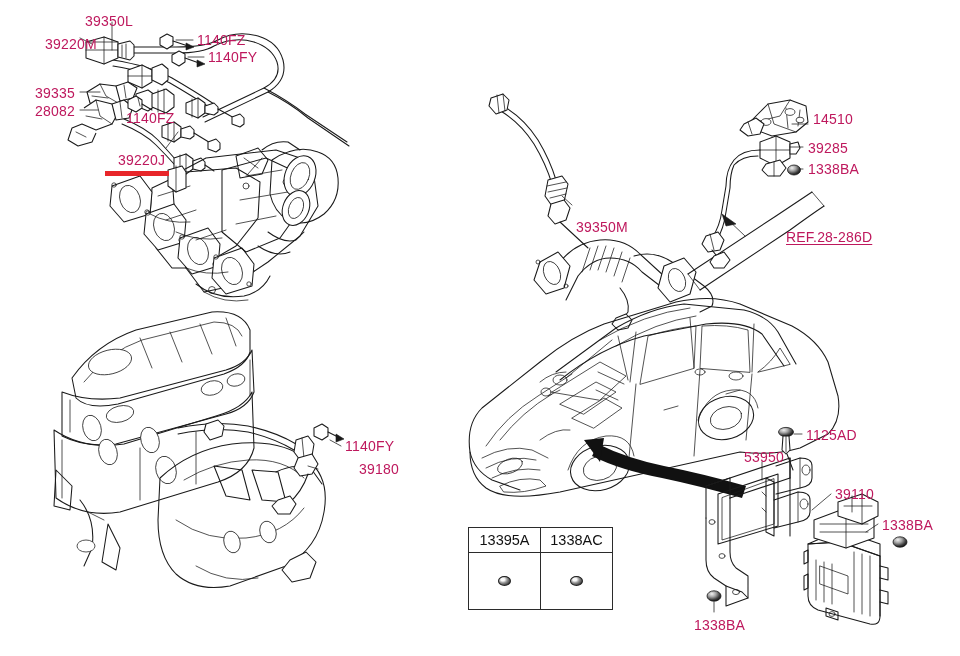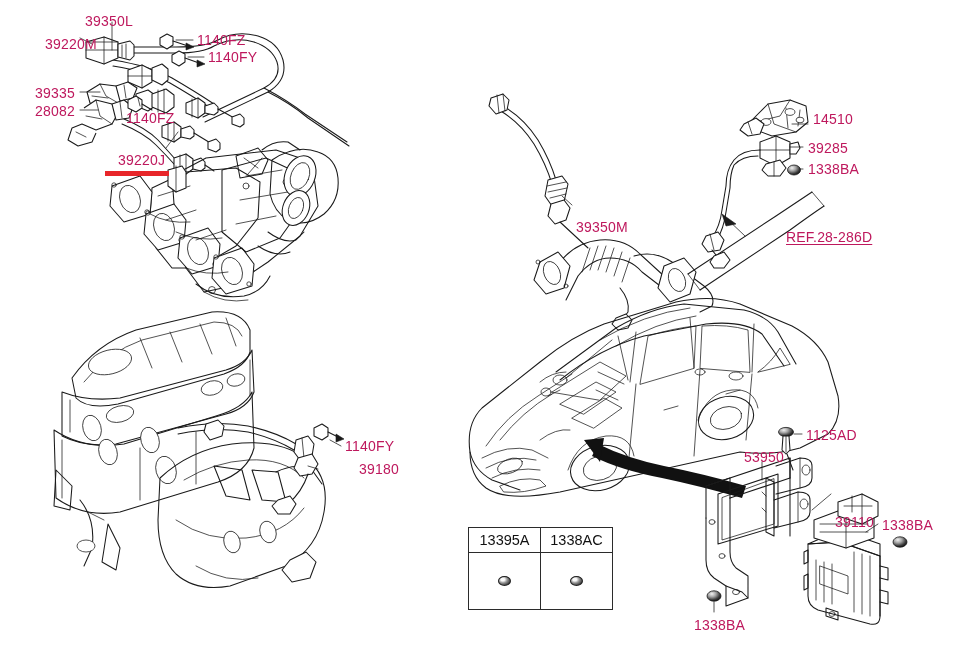--- a/index.html
+++ b/index.html
@@ -500,21 +500,21 @@
     <div class="lbl" style="left: 118px; top: 153px;">39220J</div>
     <div class="lbl" style="left: 813px; top: 112px;">14510</div>
     <div class="lbl" style="left: 808px; top: 141px;">39285</div>
     <div class="lbl" style="left: 808px; top: 162px;">1338BA</div>
     <div class="lbl" style="left: 576px; top: 198px; margin-top: 22px;">39350M</div>
     <div class="lbl ul" style="left: 748px; top: 230px; margin-left: 38px;">REF.28-286D</div>
     <div class="lbl" style="left: 345px; top: 439px;">1140FY</div>
     <div class="lbl" style="left: 322px; top: 462px; margin-left: 37px;">39180</div>
     <div class="lbl" style="left: 806px; top: 428px;">1125AD</div>
     <div class="lbl" style="left: 744px; top: 450px;">53950</div>
-    <div class="lbl" style="left: 835px; top: 487px; margin-top: 28px;">39110</div>
+    <div class="lbl" style="left: 835px; top: 487px;">39110</div>
     <div class="lbl" style="left: 882px; top: 518px;">1338BA</div>
     <div class="lbl" style="left: 694px; top: 618px;">1338BA</div>
   </div>
 
 <table class="tbl" id="partsTable" style="left: 468px; top: 527px;">
   <tbody>
     <tr>
       <td class="hd">13395A</td>
       <td class="hd">1338AC</td>
     </tr>

